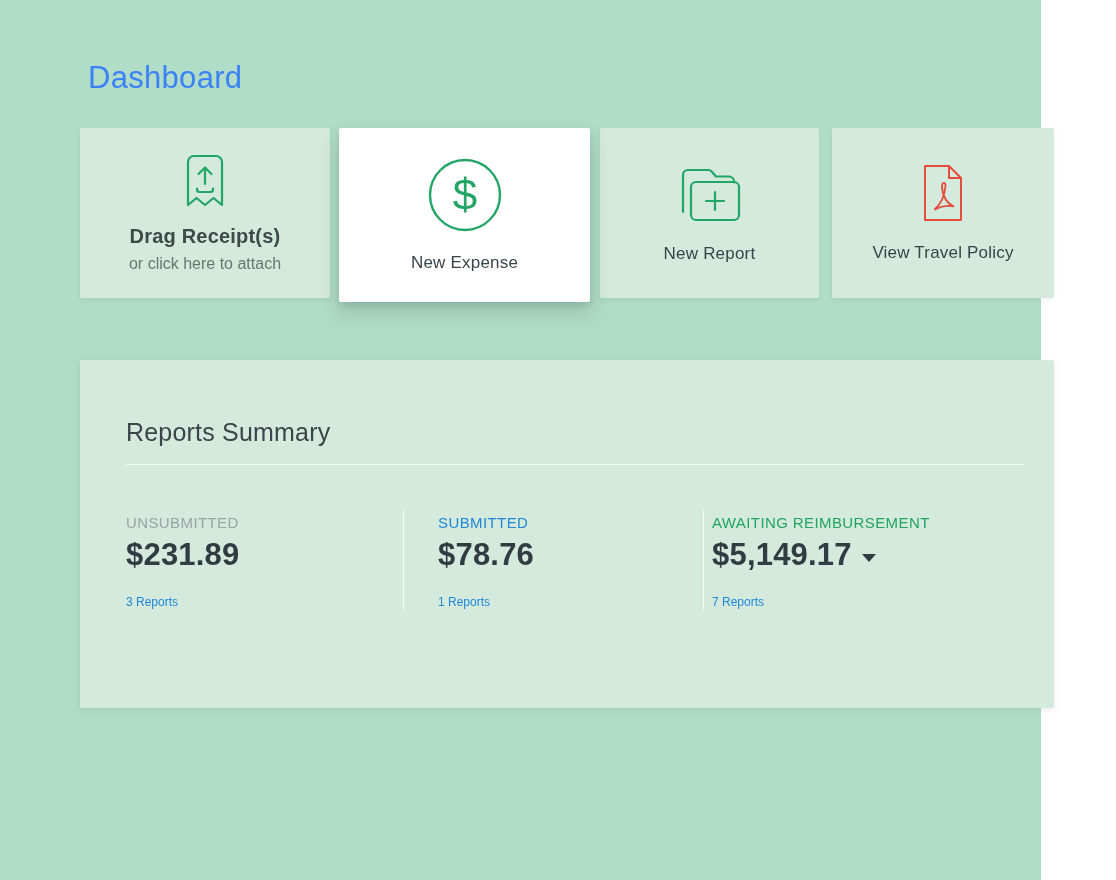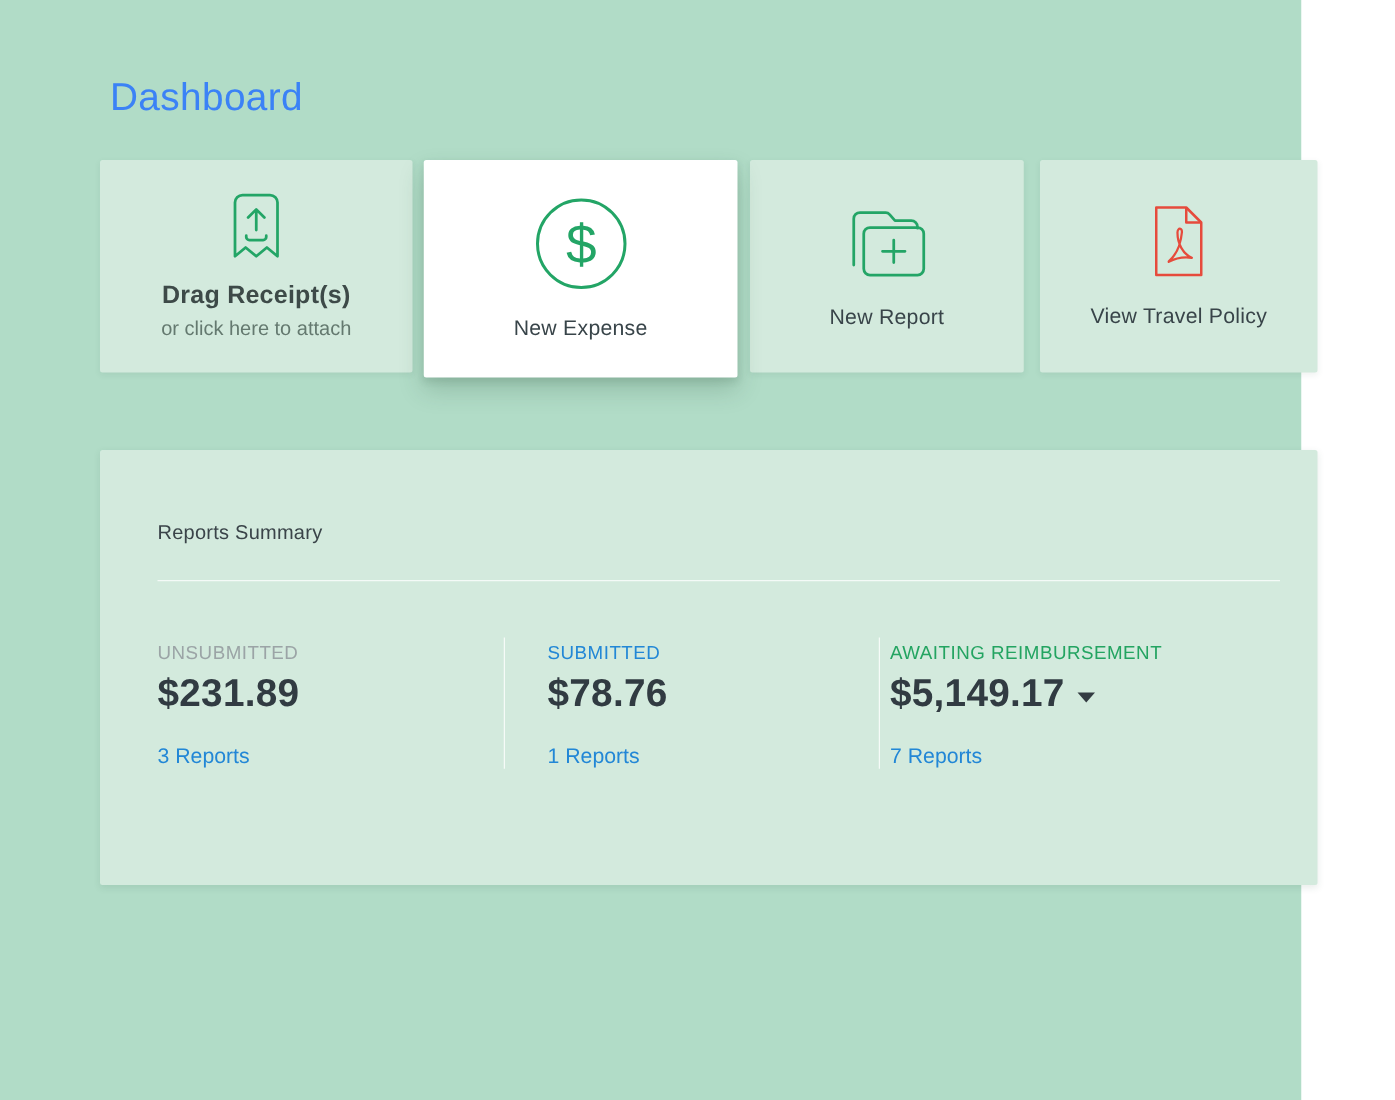--- a/index.html
+++ b/index.html
@@ -68,21 +68,21 @@
     position:absolute;left:80px;top:360px;
     width:974px;height:348px;
     background:#d3eadd;
     border-radius:2px;
     box-shadow:0 2px 6px rgba(40,80,60,0.10);
     box-sizing:border-box;
   }
   .reports-title{
     position:absolute;left:46px;top:58px;
     margin:0;
-    font-size:16px;font-weight:400;color:#3a4449;
+    font-size:25px;font-weight:400;color:#3a4449;
     letter-spacing:0.2px;
   }
   .reports-divider{
     position:absolute;left:46px;top:104px;
     width:898px;height:1px;
     background:rgba(255,255,255,0.75);
   }
   .stats-row{
     position:absolute;left:46px;top:150px;
     width:898px;
@@ -110,21 +110,21 @@
     display:inline-block;
     margin-left:10px;margin-top:6px;
     width:0;height:0;
     border-left:7px solid transparent;
     border-right:7px solid transparent;
     border-top:8px solid #333c42;
     cursor:pointer;
   }
   .stat-reports{
     margin-top:22px;
-    font-size:17px;font-weight:500;color:#2287d6;
+    font-size:12px;font-weight:500;color:#2287d6;
     text-decoration:none;display:inline-block;
     cursor:pointer;
   }
   svg{display:block;}
 </style>
 </head>
 <body>
 
 <div class="canvas">
   <div class="mint-bg"></div>

